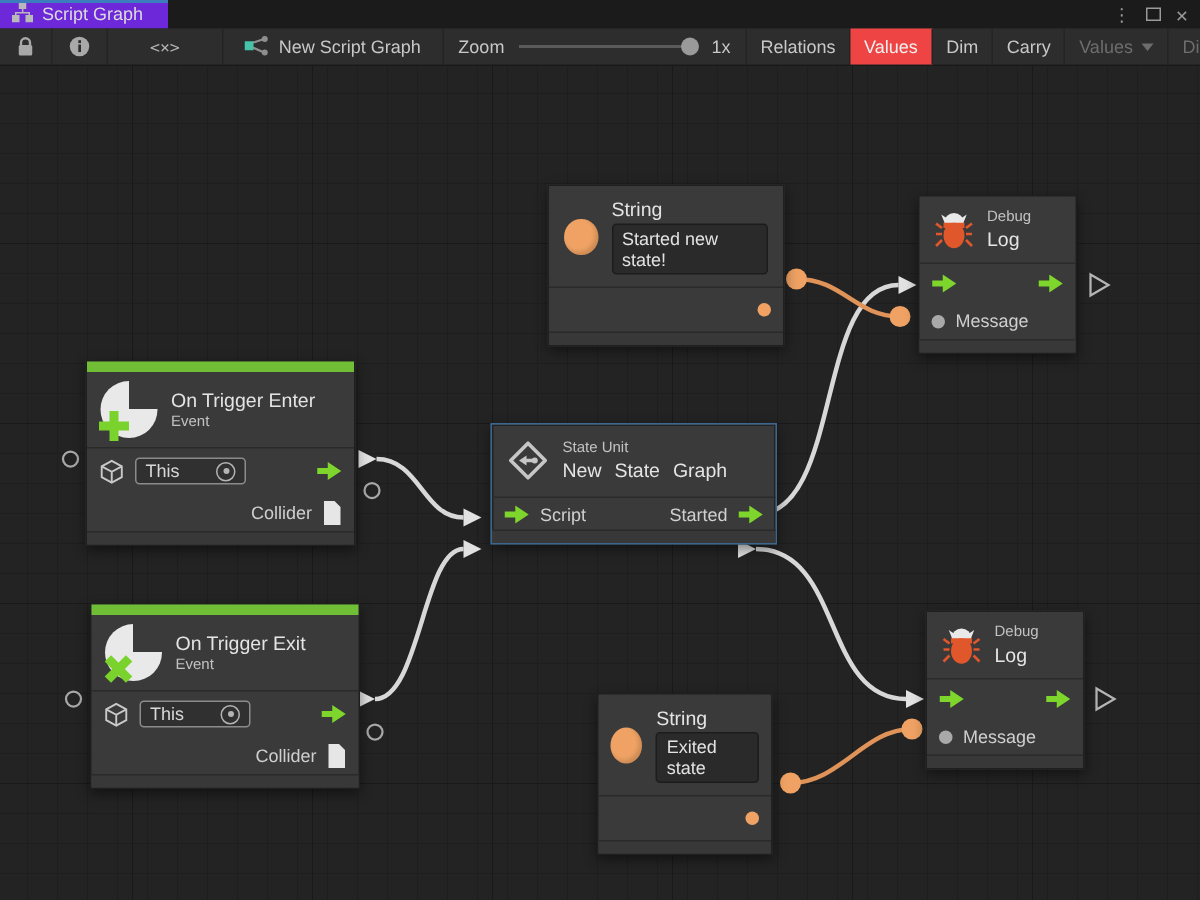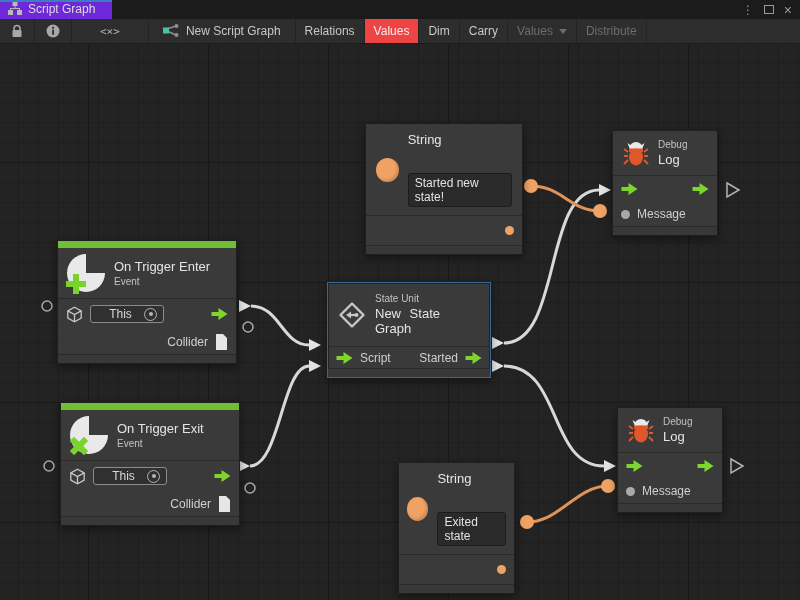--- a/index.html
+++ b/index.html
@@ -51,27 +51,27 @@
           box-shadow:0 3px 8px rgba(0,0,0,.45); color:#dcdcdc; }
   .node.selected { border:1px solid #3a678f; box-shadow:inset 0 0 0 1px #222, 0 3px 8px rgba(0,0,0,.45); }
   .hdr { display:flex; align-items:center; gap:9px; padding:6px 10px 6px 9px; }
   .hdr-col { display:flex; flex-direction:column; gap:2px; }
   .kicker { font-size:10px; color:#c2c2c2; }
   .title { font-size:13px; color:#e4e4e4; }
   .title.wide { word-spacing:5px; }
   .sep { border-top:1px solid #2a2a2a; }
   .footer { height:9px; border-top:1px solid #2a2a2a; background:#383838; }
   .prow { display:flex; align-items:center; gap:7px; padding:0 8px; font-size:12px; color:#cfcfcf; }
-  .grow { flex:1;text-align:center; }
+  .grow { flex:1; }
 
   .greenbar { height:7px; background:#6fbe35; }
 
   
   .strfield { background:#2a2a2a; border:1px solid #1c1c1c; border-radius:3px;
-              padding:2px 6px; font-size:12px; color:#e2e2e2;margin-top:24px; }
+              padding:2px 6px; font-size:12px; color:#e2e2e2; }
   
   .objfield { display:flex; align-items:center; background:#303030; border:1px solid #8b8b8b;
               border-radius:3px; padding:1px 6px; width:74px; font-size:12px; color:#d8d8d8; }
   .objfield .grow { flex:1; }
   .target-icon { width:13px; height:13px; border:1.5px solid #b4b4b4; border-radius:50%;
                  position:relative; display:inline-block; }
   .target-icon::after { content:""; position:absolute; left:50%; top:50%; width:4px; height:4px;
                         margin:-2px 0 0 -2px; border-radius:50%; background:#b4b4b4; }
 
   
@@ -137,20 +137,27 @@
   </div>
   <div class="tseg" style="padding:0 14px;">
     <svg width="17" height="14" viewBox="0 0 17 14">
         <path d="M4 5 L13 2 M4 7 L13 11" stroke="#8f8f8f" stroke-width="1.5"></path>
         <rect x="0" y="3.5" width="6" height="6" fill="#46c3a8"></rect>
         <circle cx="13.5" cy="2" r="2" fill="#8f8f8f"></circle>
         <circle cx="13.5" cy="11" r="2" fill="#8f8f8f"></circle>
       </svg>
     <span>New Script Graph</span>
   </div>
+  <div class="tseg">
+    <span>Zoom</span>
+    <span class="zoom-track">
+        <span class="zoom-thumb"></span>
+      </span>
+    <span>1x</span>
+  </div>
   <div class="tbtn">
       <span>Relations</span>
     </div>
   <div class="tbtn active">
       <span>Values</span>
     </div>
   <div class="tbtn">
       <span>Dim</span>
     </div>
   <div class="tbtn">
@@ -280,21 +287,21 @@
     <div class="prow" style="height:25px;">
       <span class="grow"></span>
       <span>Collider</span>
       <svg width="13" height="16" viewBox="0 0 13 16">
           <path d="M1 0 H8 L12 4 V16 H1 Z" fill="#e6e6e6"></path>
         </svg>
     </div>
     <div class="footer"></div>
   </div>
 
-  <div class="node selected" style="left:327px; top:238px; width:164px;">
+  <div class="node selected" style="left:327px; top:238px; width:191px;">
     <div class="hdr" style="padding:10px 10px;">
       <span class="icon-block">
         <svg width="28" height="28" viewBox="0 0 28 28">
             <g fill="none" stroke="#c6c6c6" stroke-width="2.4" stroke-linejoin="round">
               <path d="M14 2.5 L25.5 14 L14 25.5 L2.5 14 Z"></path>
             </g>
             <circle cx="18.5" cy="14" r="2" fill="#c6c6c6"></circle>
             <path d="M18.5 14 H12" stroke="#c6c6c6" stroke-width="2.2"></path>
             <polygon points="8,14 13,10.6 13,17.4" fill="#c6c6c6"></polygon>
           </svg>

